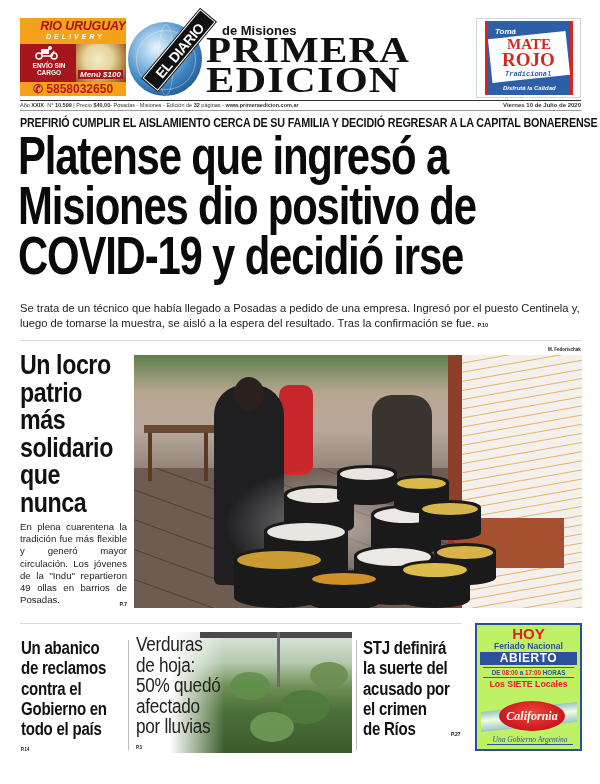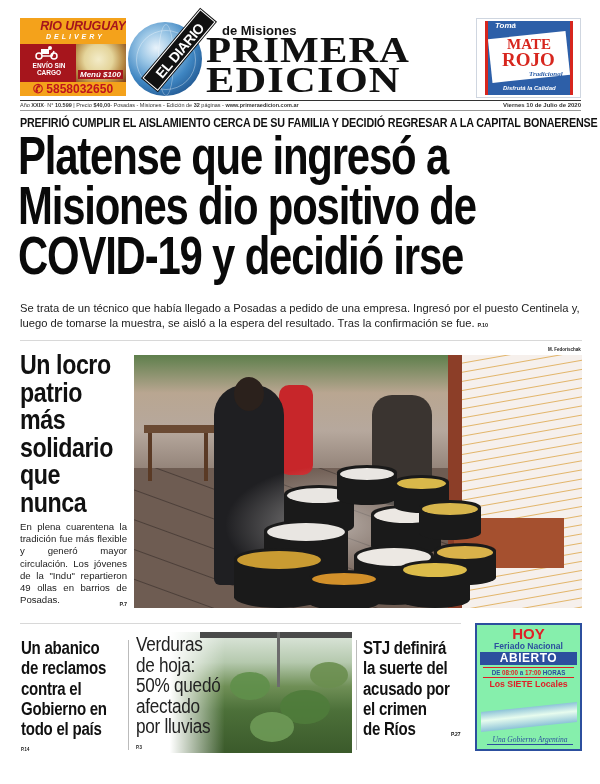--- a/index.html
+++ b/index.html
@@ -77,28 +77,28 @@
   }
 
   .ad-right {
     position: absolute; left: 476px; top: 18px; width: 105px; height: 80px;
     border: 1px solid #cfd6e0; background: #fff; overflow: hidden;
   }
   .ad-right .ribbon {
     position: absolute; left: 8px; top: 2px; width: 88px; height: 74px;
     background: #2d5fa8; border-left: 3px solid #d7261e; border-right: 3px solid #d7261e;
   }
-  .ad-right .toma { position: absolute; left: 18px; top: 2px; color: #fff; font-style: italic; font-weight: 700; font-size: 8px; }
+  .ad-right .toma { position: absolute; left: 18px; top: 8px; color: #fff; font-style: italic; font-weight: 700; font-size: 8px; }
   .ad-right .label {
     position: absolute; left: 13px; top: 16px; width: 78px; height: 44px; background: #fff;
     transform: rotate(-6deg);
   }
   .ad-right .mate { position: absolute; left: 30px; top: 18px; font-family: "Liberation Serif", serif; font-weight: 700; color: #d7261e; font-size: 15px; line-height: 14px; }
   .ad-right .rojo { position: absolute; left: 25px; top: 32px; font-family: "Liberation Serif", serif; font-weight: 700; color: #d7261e; font-size: 19px; line-height: 18px; text-align: right; }
-  .ad-right .trad { position: absolute; left: 52px; top: 51px; font-family: Liberation Serif, serif; font-style: italic; color: #2d5fa8; font-size: 7px; font-weight: 700; }
+  .ad-right .trad { position: absolute; left: 28px; top: 51px; font-family: Liberation Mono, monospace; font-style: italic; color: #2d5fa8; font-size: 7px; font-weight: 700; }
   .ad-right .disfruta { position: absolute; left: 26px; top: 66px; color: #fff; font-style: italic; font-weight: 700; font-size: 6px; }
 
   
   .infobar {
     position: absolute; left: 20px; top: 100px; width: 561px; height: 11px;
     border-top: 1.5px solid #333; border-bottom: 1px solid #999;
     font-size: 5.5px; line-height: 9px; color: #333;
   }
   .infobar .left { position: absolute; left: 0; top: 0; white-space: nowrap; }
   .infobar .left b { font-weight: 700; }
@@ -203,21 +203,21 @@
   .stj-title {
     position: absolute; left: 363px; top: 638px; width: 115px;
     font-weight: 700; font-size: 17.5px; line-height: 20.3px; letter-spacing: -0.3px;
     transform: scaleX(0.86); transform-origin: left top; white-space: nowrap;
   }
   .stj-title span { display: block; }
   .stj-pref { position: absolute; left: 451px; top: 731px; font-size: 5px; font-weight: 700; }
 
   .ad-california {
     position: absolute; left: 475px; top: 623px; width: 107px; height: 128px;
-    border: 2px solid #2c4f9e; background: #86efac; text-align: center; overflow: hidden;
+    border: 2px solid #2c4f9e; background: #bef264; text-align: center; overflow: hidden;
   }
   .ad-california .hoy { font-weight: 700; color: #e01f26; font-size: 15px; line-height: 15px; margin-top: 1px; }
   .ad-california .feriado { font-weight: 700; color: #2c4f9e; font-size: 9.5px; line-height: 10px; transform: scaleX(0.9); }
   .ad-california .abierto { margin: 1px 3px 0 3px; background: #2c4f9e; color: #fff; font-weight: 700; font-size: 12px; line-height: 13px; letter-spacing: 0.5px; }
   .ad-california .hours { margin: 2px 2px 0 2px; border-top: 1px solid #e01f26; border-bottom: 1px solid #e01f26; font-size: 6.8px; line-height: 9px; font-weight: 700; color: #2c4f9e; white-space: nowrap; transform: scaleX(0.92); }
   .ad-california .hours .red { color: #e01f26; }
   .ad-california .locales { color: #e01f26; font-weight: 700; font-size: 9.5px; line-height: 11px; white-space: nowrap; transform: scaleX(0.92); }
   .ad-california .flag-wave {
     position: absolute; left: 4px; top: 82px; width: 96px; height: 20px;
     background: linear-gradient(180deg, #8fb8e3 0%, #ffffff 45%, #8fb8e3 100%); transform: skewY(-6deg); opacity: 0.8;
@@ -378,14 +378,15 @@
 
 <div class="ad-california">
   <div class="hoy">HOY</div>
   <div class="feriado">Feriado Nacional</div>
   <div class="abierto">ABIERTO</div>
   <div class="hours">
     <span>DE </span><span class="red">08:00</span><span> a </span><span class="red">17:00</span><span> HORAS</span>
   </div>
   <div class="locales">Los SIETE Locales</div>
   <div class="flag-wave"></div>
+  <div class="cal-logo">California</div>
   <div class="tagline">Una Gobierno Argentina</div>
 </div>
 
 </body></html>

